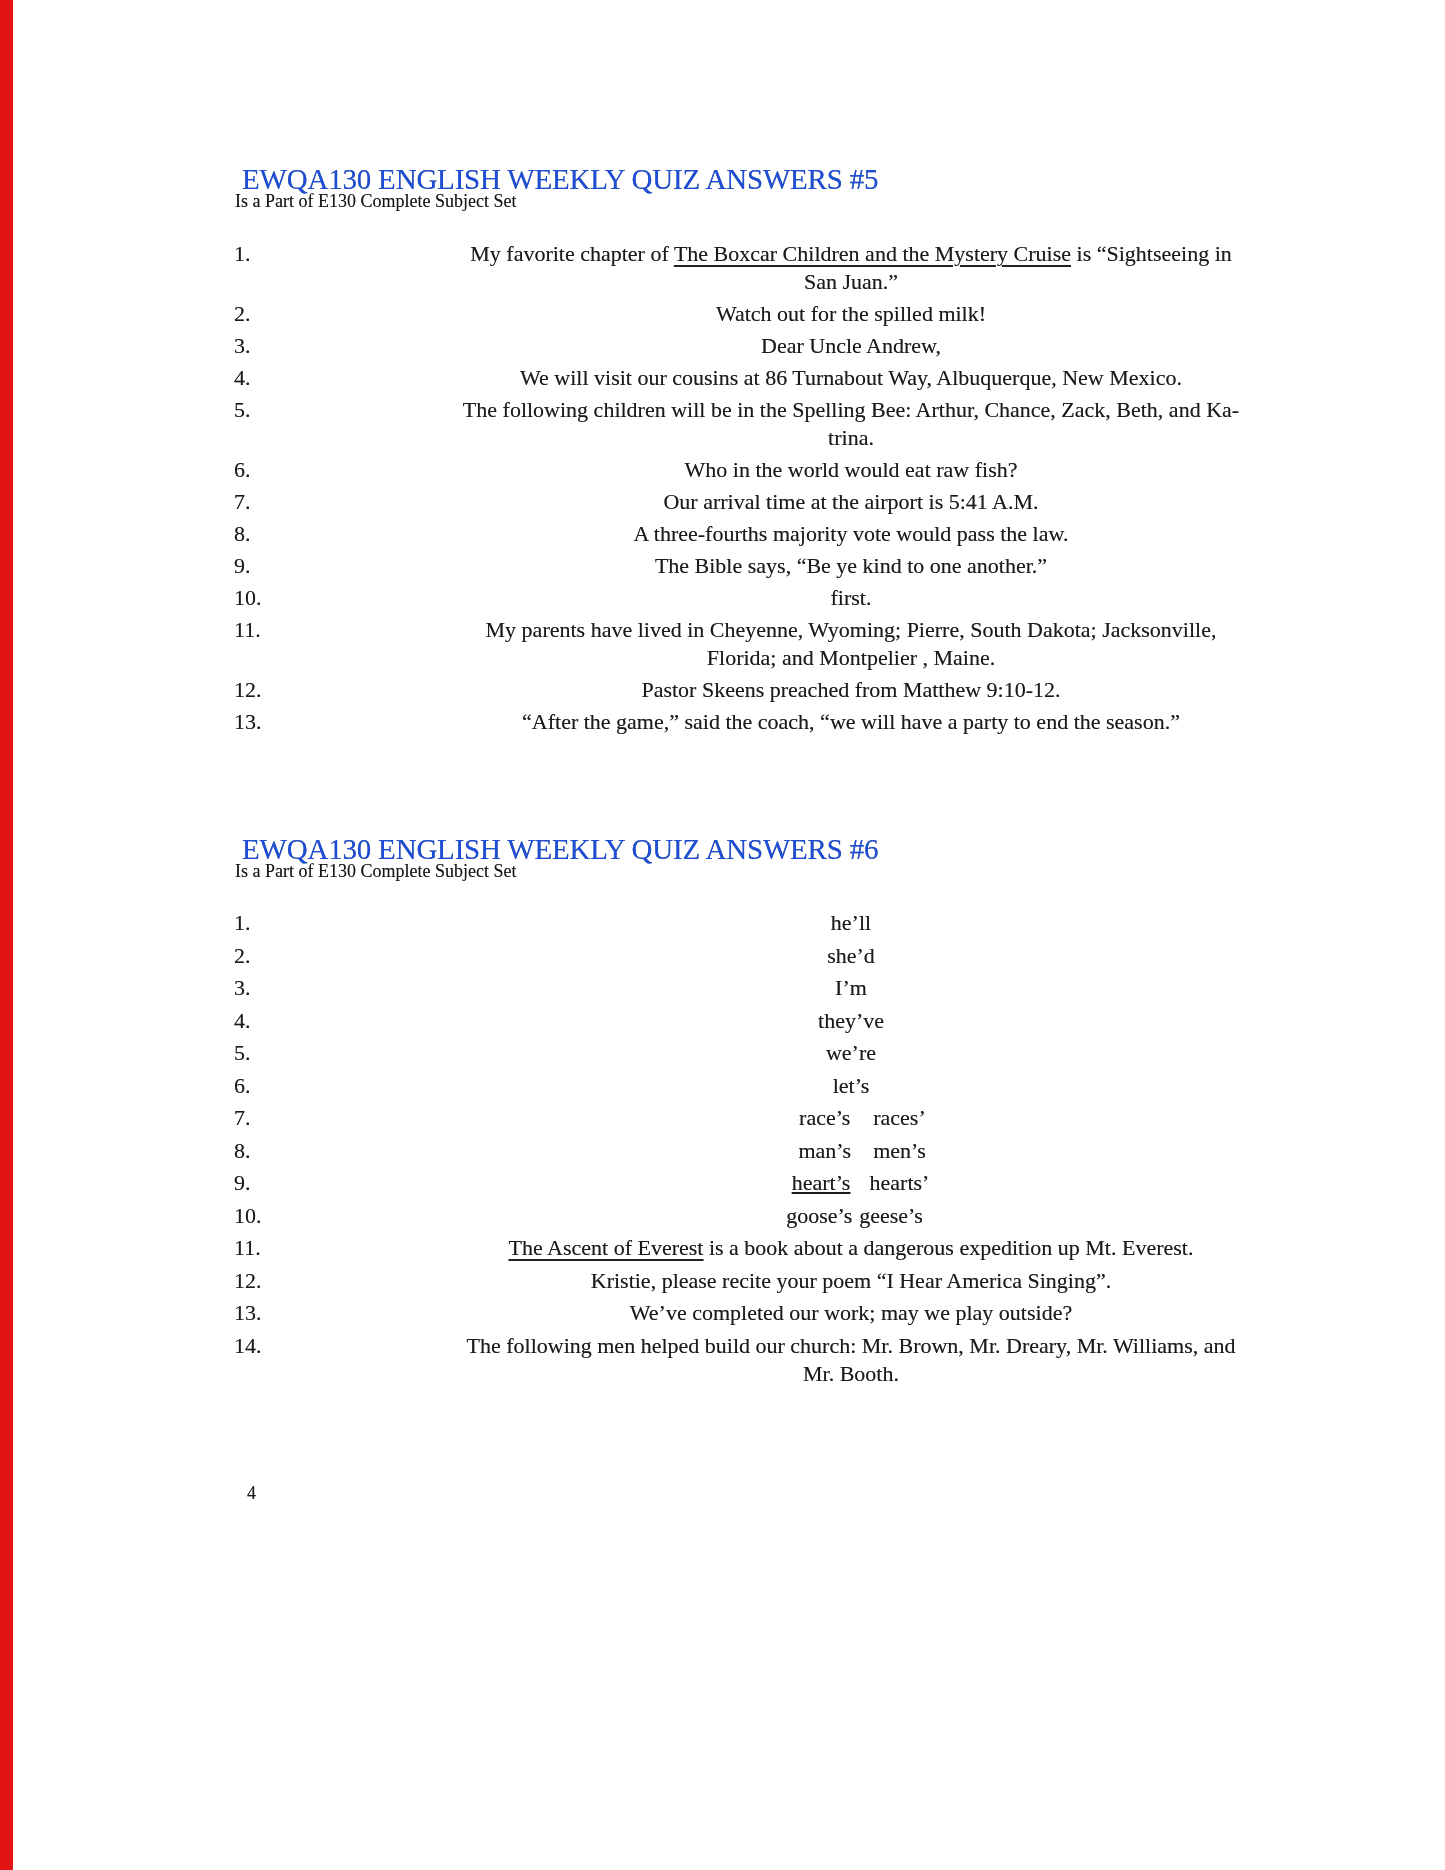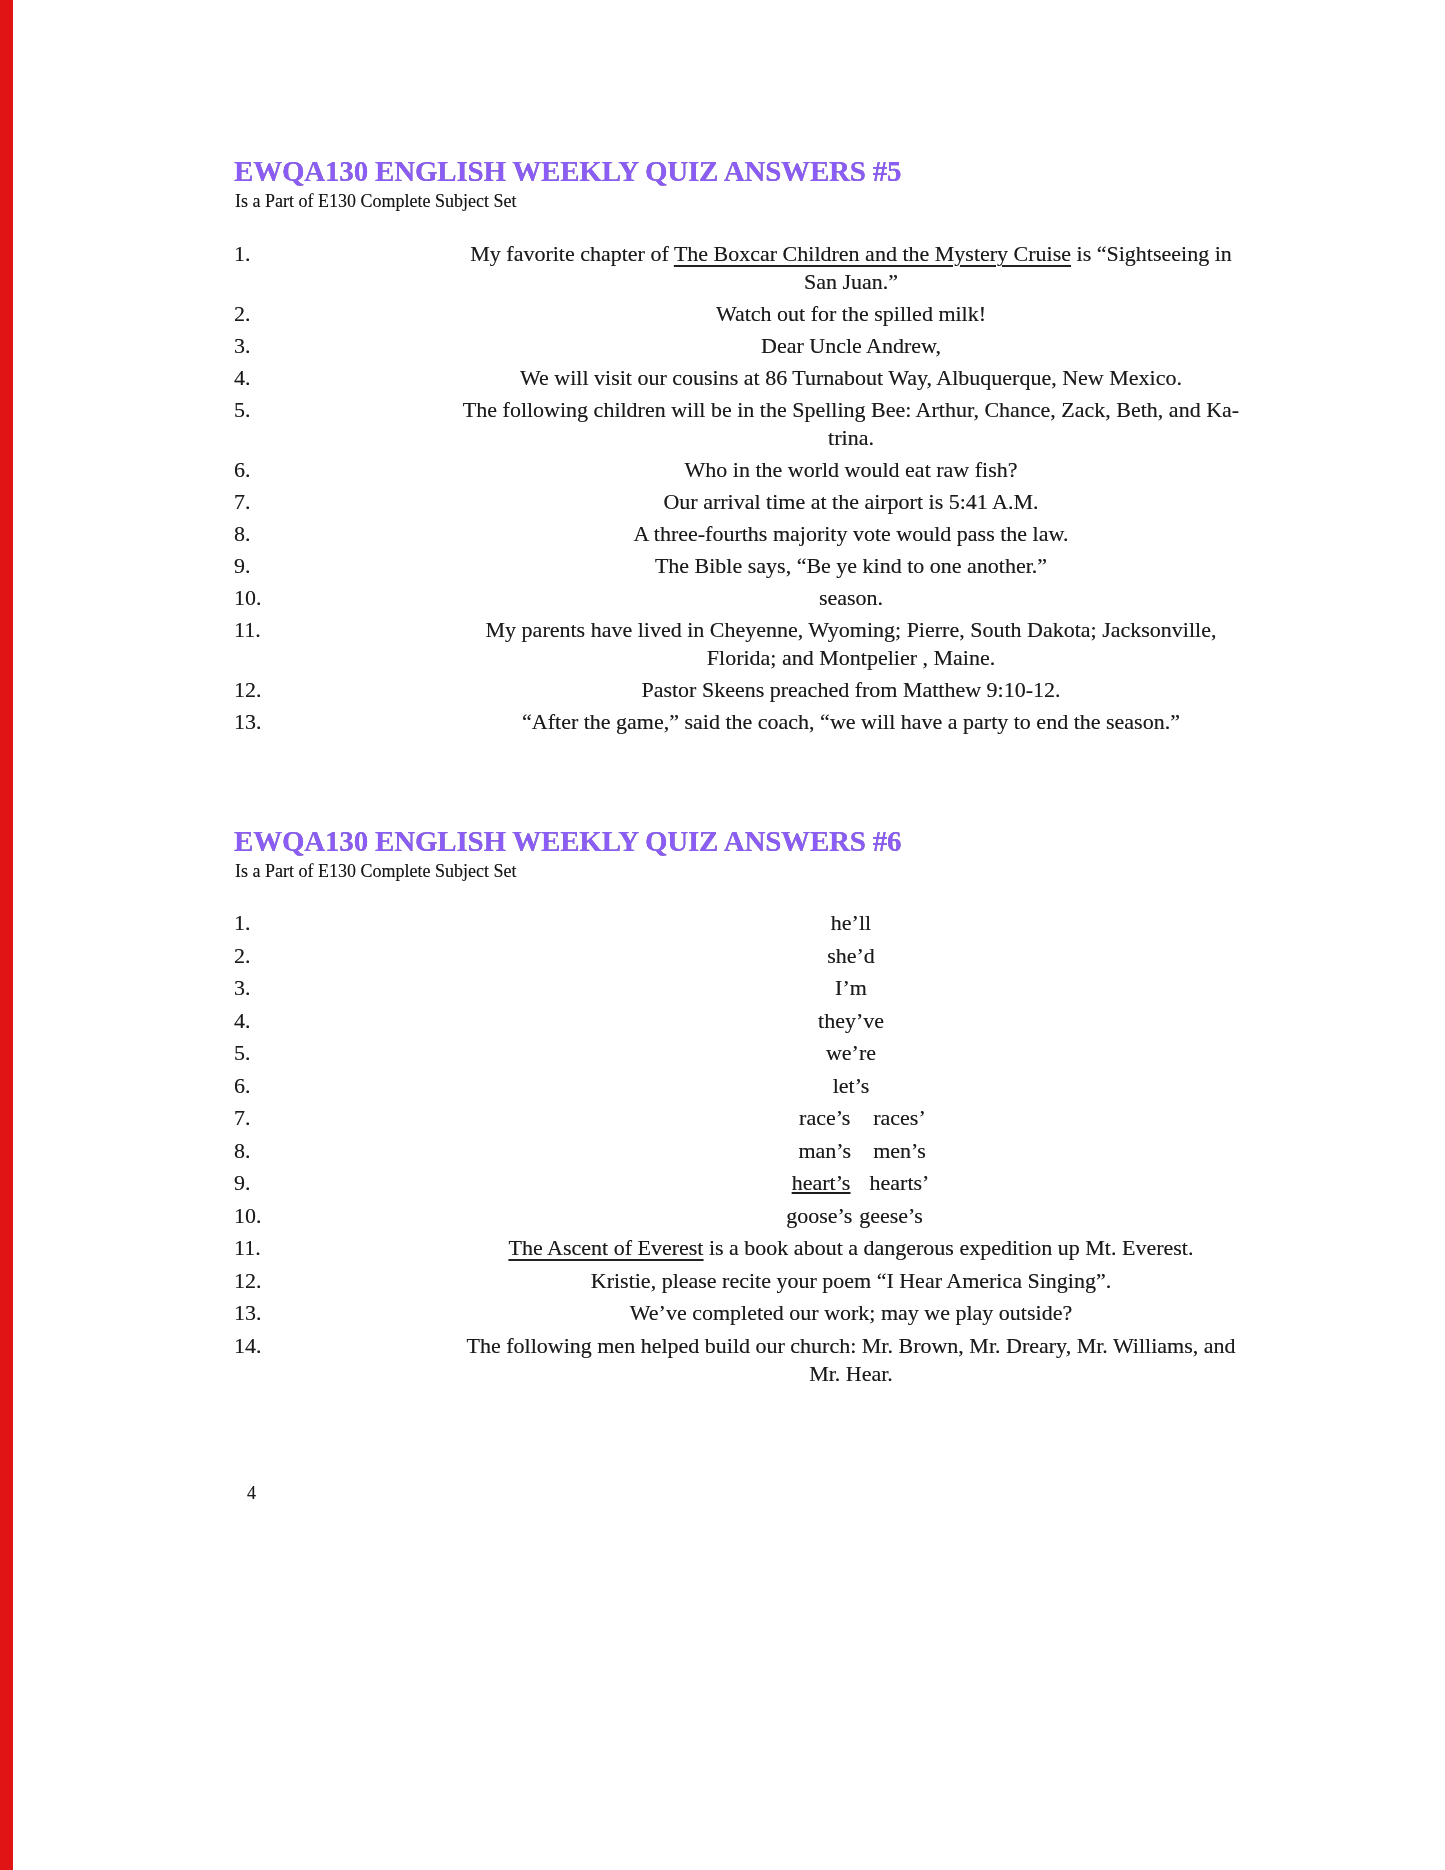--- a/index.html
+++ b/index.html
@@ -17,24 +17,24 @@
   .edge-stripe{
     position:absolute;left:0;top:0;
     width:13px;height:1870px;
   }
   .quiz{
     position:absolute;left:234px;width:1160px;
   }
   .quiz5{top:157px;}
   .quiz6{top:827px;}
   .title{
-    position:absolute;left:0;top:0;margin:0;
+    position:absolute;left:0;top:0;margin:8px;
     font-family:"Liberation Serif", serif;
-    font-size:29px;font-weight:700;line-height:1;
-    color:#8b5cf6;letter-spacing:-0.2px;white-space:pre;
+    font-size:29px;font-weight:400;line-height:1;
+    color:#1d4ed8;letter-spacing:-0.2px;white-space:pre;
     text-shadow:0 0 0.6px rgba(0,0,0,0.55);
   }
   .subtitle{
     position:absolute;left:1px;top:35px;
     font-size:18px;line-height:1;color:#161616;white-space:pre;
     text-shadow:0 0 0.4px rgba(0,0,0,0.45);
   }
   .list{
     position:absolute;left:0;width:1160px;
   }
@@ -126,21 +126,21 @@
         </div>
         <div class="row">
           <span class="num">9.</span>
           <div class="txt">
             <div class="line"><span class="seg">The Bible says, “Be ye kind to one another.”</span></div>
           </div>
         </div>
         <div class="row">
           <span class="num">10.</span>
           <div class="txt">
-            <div class="line"><span class="seg">season.</span></div>
+            <div class="line"><span class="seg">first.</span></div>
           </div>
         </div>
         <div class="row">
           <span class="num">11.</span>
           <div class="txt">
             <div class="line"><span class="seg">My parents have lived in Cheyenne, Wyoming; Pierre, South Dakota; Jacksonville,</span></div>
             <div class="line"><span class="seg">Florida; and Montpelier , Maine.</span></div>
           </div>
         </div>
         <div class="row">
@@ -237,20 +237,20 @@
         <div class="row">
           <span class="num">13.</span>
           <div class="txt">
             <div class="line"><span class="seg">We’ve completed our work; may we play outside?</span></div>
           </div>
         </div>
         <div class="row">
           <span class="num">14.</span>
           <div class="txt">
             <div class="line"><span class="seg">The following men helped build our church: Mr. Brown, Mr. Dreary, Mr. Williams, and</span></div>
-            <div class="line"><span class="seg">Mr. Hear.</span></div>
+            <div class="line"><span class="seg">Mr. Booth.</span></div>
           </div>
         </div>
       </div>
   </section>
 
   <div class="page-number">4</div>
 </div>
 
 </body></html>

